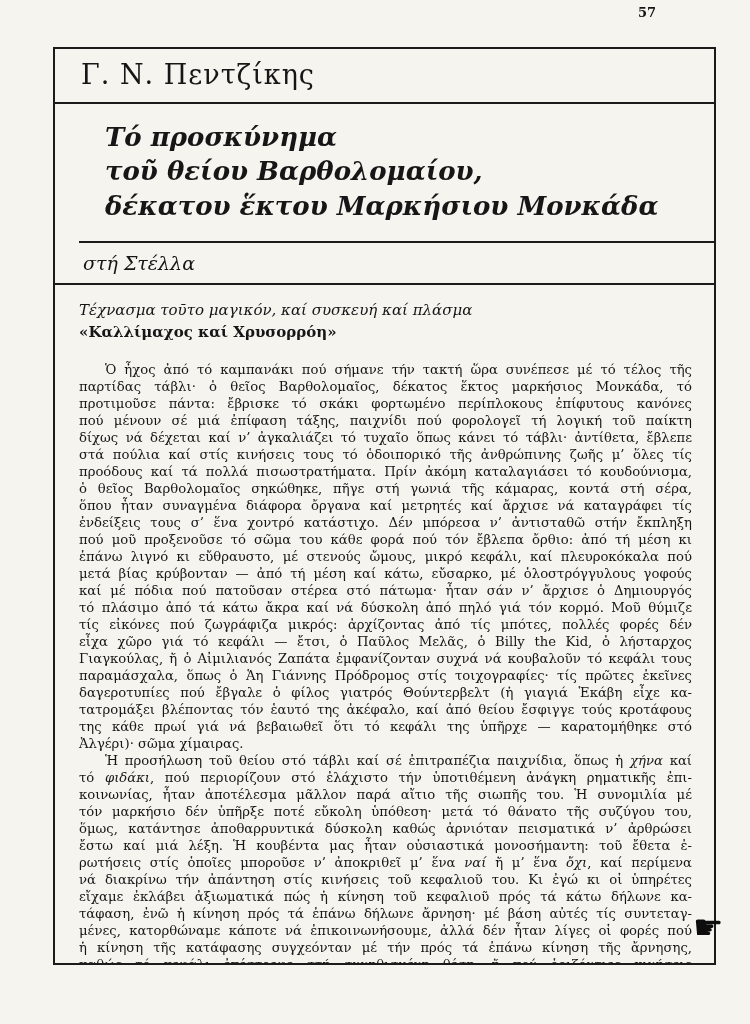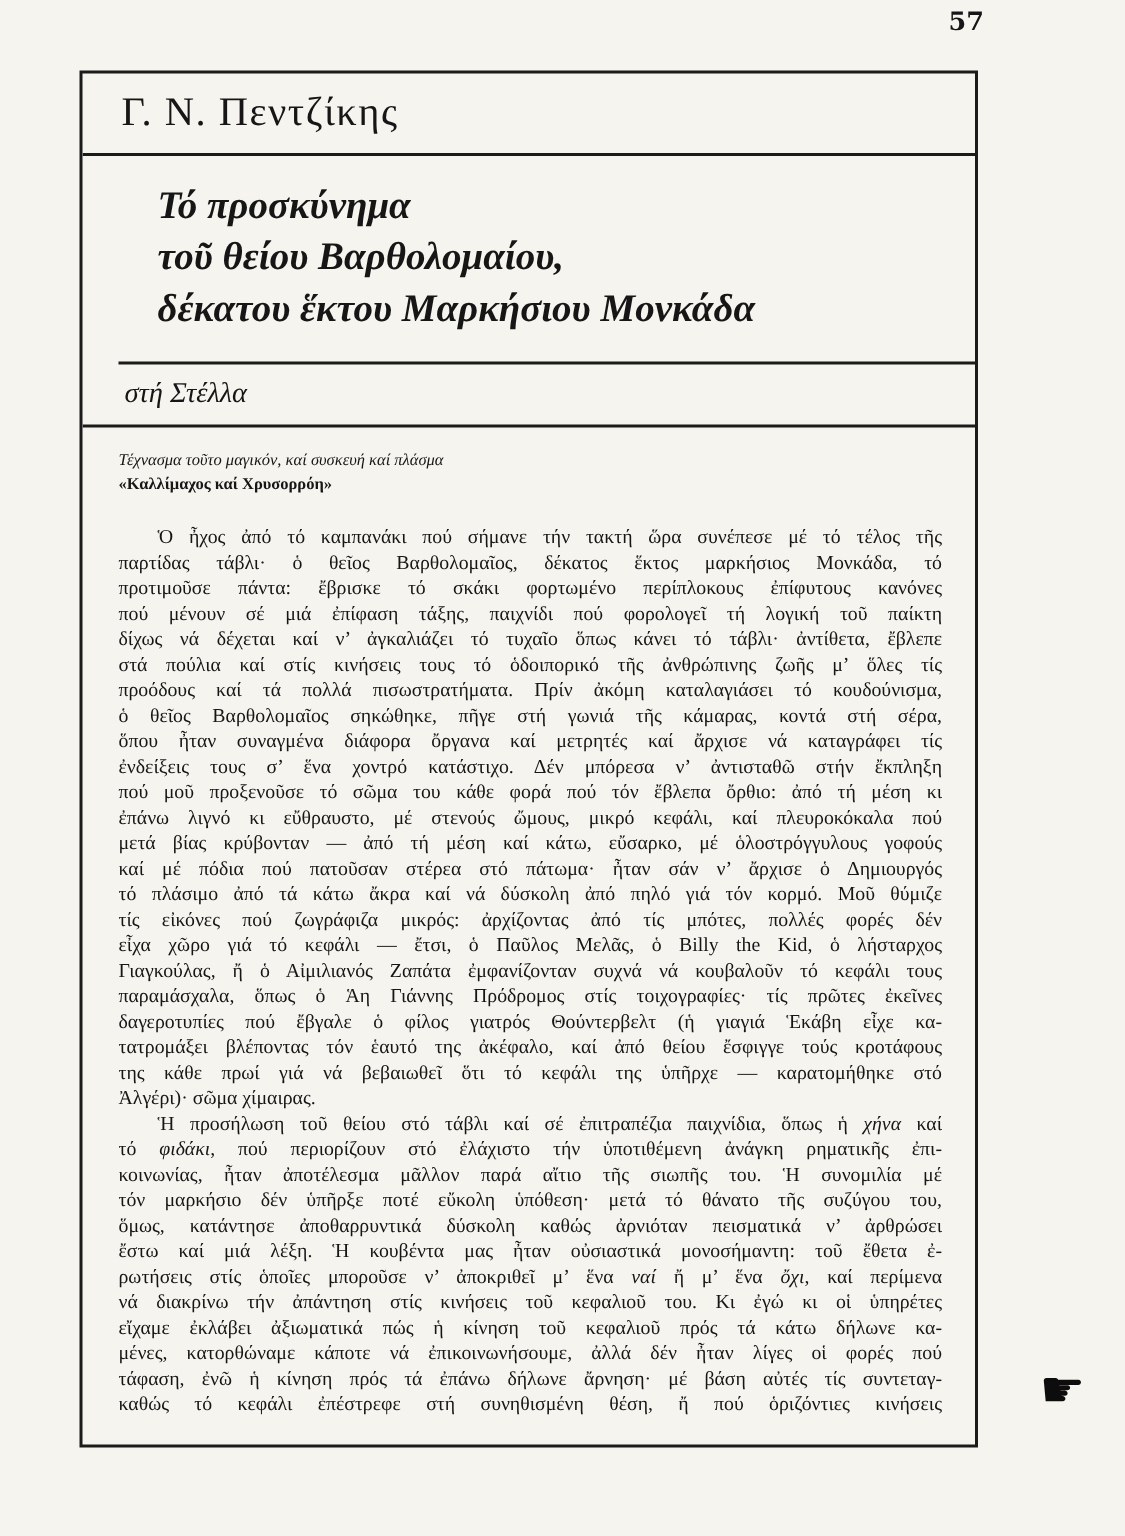--- a/index.html
+++ b/index.html
@@ -7,51 +7,50 @@
     width:750px;height:1024px;
     background:#f5f4ef;
     font-family:"DejaVu Serif", serif;
     color:#161616;
     position:relative;
     overflow:hidden;
   }
   .page{position:absolute;inset:0;}
   .pagenum{
     position:absolute;top:5px;right:94px;
-    font-size:17px;font-weight:bold;
+    font-size:13px;font-weight:bold;
   }
   .frame{
     position:absolute;left:53px;top:47px;
-    width:599px;height:918px;
+    width:663px;height:918px;
     border:2px solid #1b1b1b;
     box-sizing:border-box;
     overflow:hidden;
     background:transparent;
-    font-family:Liberation Serif, serif;
   }
   .sec{border-bottom:2px solid #1b1b1b;}
   .author-band{
     padding:10px 20px 12px 26px;
     font-size:27px;
     letter-spacing:1px;
   }
   .title-band{
     padding:16px 20px 18px 26px;
     font-style:italic;font-weight:bold;
     font-size:26px;line-height:1.32;margin-left:24px;
   }
   .dedication-band{
     padding:9px 20px 9px 28px;
     font-style:italic;font-size:19px;
   }
   .body-band{
     border-bottom:none;
     padding:14px 22px 0 24px;
   }
-  .epigraph{font-size:11px;line-height:1.5;margin-bottom:17px;}
+  .epigraph{font-size:15px;line-height:1.5;margin-bottom:17px;}
   .epigraph .ep-line{font-style:italic;}
   .epigraph .ep-source{font-weight:bold;}
   .para{font-size:13.2px;line-height:17px;}
   .para + .para{}
   .bodyline{
     text-align:justify;
     text-align-last:justify;
   }
   .bodyline.first{text-indent:26px;}
   .bodyline.last{text-align-last:left;}
@@ -117,22 +116,23 @@
           <div class="para">
             <div class="bodyline first">Ἡ προσήλωση τοῦ θείου στό τάβλι καί σέ ἐπιτραπέζια παιχνίδια, ὅπως ἡ <i>χήνα</i> καί</div>
             <div class="bodyline">τό <i>φιδάκι</i>, πού περιορίζουν στό ἐλάχιστο τήν ὑποτιθέμενη ἀνάγκη ρηματικῆς ἐπι-</div>
             <div class="bodyline">κοινωνίας, ἦταν ἀποτέλεσμα μᾶλλον παρά αἴτιο τῆς σιωπῆς του. Ἡ συνομιλία μέ</div>
             <div class="bodyline">τόν μαρκήσιο δέν ὑπῆρξε ποτέ εὔκολη ὑπόθεση· μετά τό θάνατο τῆς συζύγου του,</div>
             <div class="bodyline">ὅμως, κατάντησε ἀποθαρρυντικά δύσκολη καθώς ἀρνιόταν πεισματικά ν’ ἀρθρώσει</div>
             <div class="bodyline">ἔστω καί μιά λέξη. Ἡ κουβέντα μας ἦταν οὐσιαστικά μονοσήμαντη: τοῦ ἔθετα ἐ-</div>
             <div class="bodyline">ρωτήσεις στίς ὁποῖες μποροῦσε ν’ ἀποκριθεῖ μ’ ἕνα <i>ναί</i> ἤ μ’ ἕνα <i>ὄχι</i>, καί περίμενα</div>
             <div class="bodyline">νά διακρίνω τήν ἀπάντηση στίς κινήσεις τοῦ κεφαλιοῦ του. Κι ἐγώ κι οἱ ὑπηρέτες</div>
             <div class="bodyline">εἴχαμε ἐκλάβει ἀξιωματικά πώς ἡ κίνηση τοῦ κεφαλιοῦ πρός τά κάτω δήλωνε κα-</div>
+            <div class="bodyline">τάφαση, ἐνῶ ἡ κίνηση πρός τά ἐπάνω δήλωνε ἄρνηση· μέ βάση αὐτές τίς συντεταγ-</div>
             <div class="bodyline">μένες, κατορθώναμε κάποτε νά ἐπικοινωνήσουμε, ἀλλά δέν ἦταν λίγες οἱ φορές πού</div>
-            <div class="bodyline">τάφαση, ἐνῶ ἡ κίνηση πρός τά ἐπάνω δήλωνε ἄρνηση· μέ βάση αὐτές τίς συντεταγ-</div>
+            <div class="bodyline">ἡ κίνηση τῆς κατάφασης συγχεόνταν μέ τήν πρός τά ἐπάνω κίνηση τῆς ἄρνησης,</div>
             <div class="bodyline">καθώς τό κεφάλι ἐπέστρεφε στή συνηθισμένη θέση, ἤ πού ὁριζόντιες κινήσεις</div>
           </div>
         </div>
     </div>
 
   </div>
 
   <div class="manicule">☛</div>
 
 </div>

